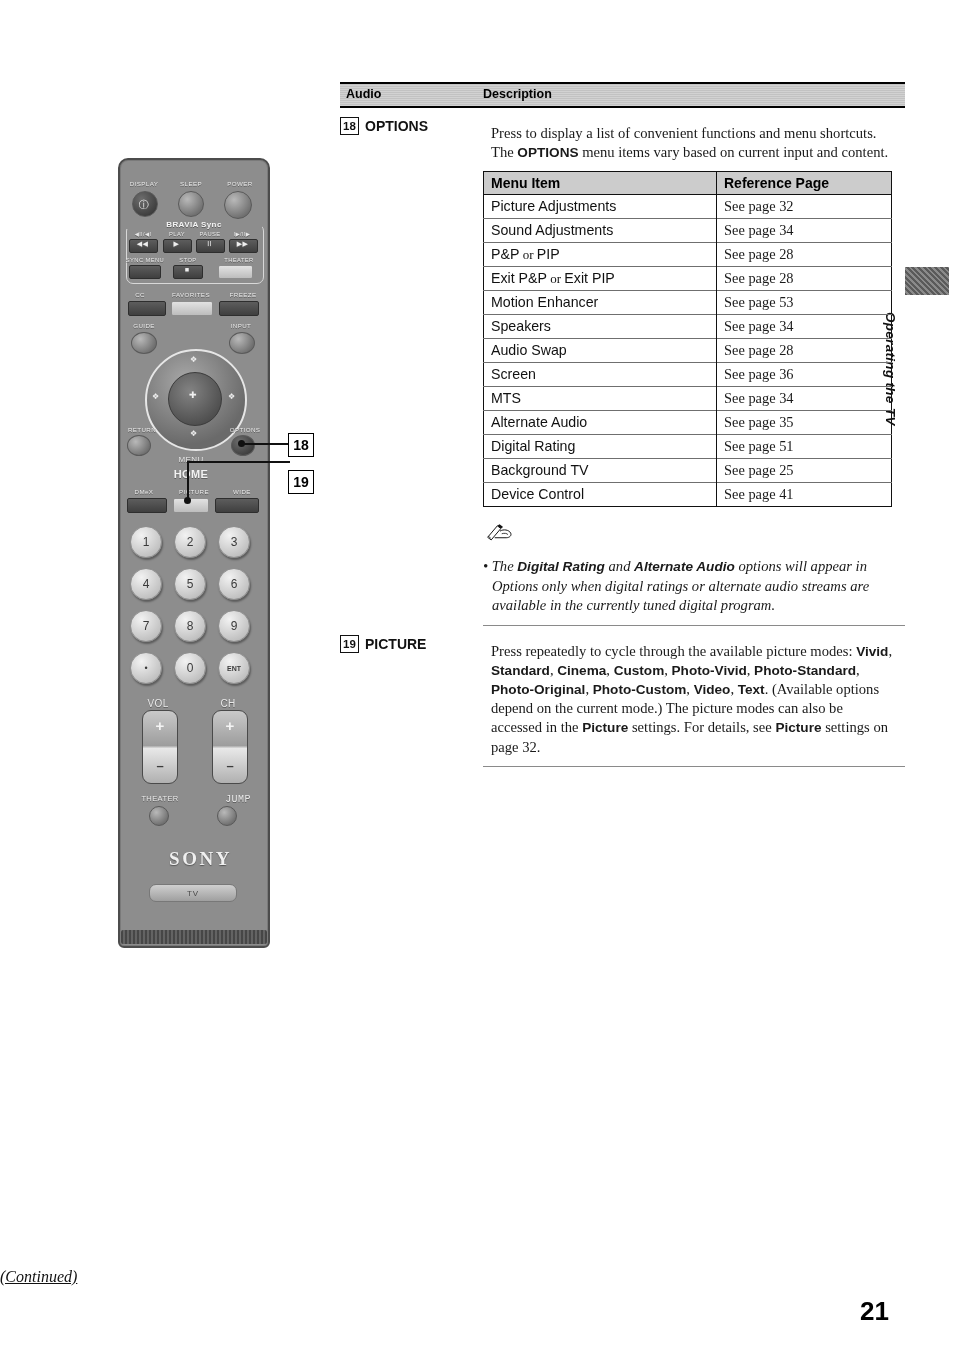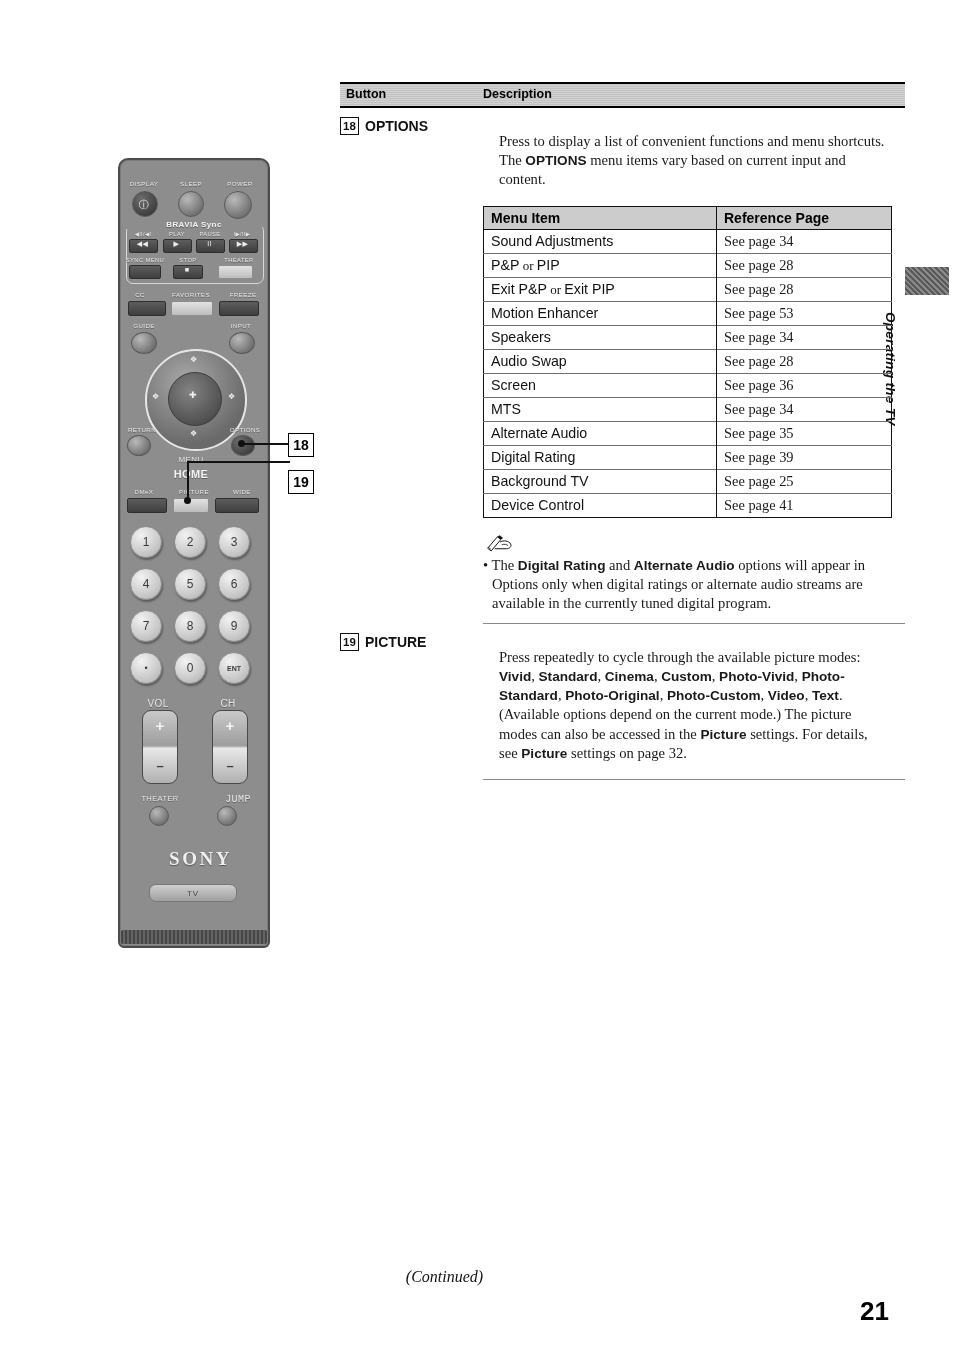--- a/index.html
+++ b/index.html
@@ -146,21 +146,21 @@
     width:17px;height:16px;border:1.4px solid #111;
     font-family:"Liberation Sans",sans-serif;font-weight:bold;font-size:11.5px;
     vertical-align:middle;margin-right:6px;color:#111;
   }
   .btn-name{
     font-family:"Liberation Sans",sans-serif;font-weight:bold;font-size:14px;
     vertical-align:middle;color:#111;
   }
   .desc-p{
     font-family:"Liberation Serif",serif;font-size:14.6px;line-height:19.2px;
-    color:#1a1a1a;margin:16px;
+    color:#1a1a1a;margin:8px;
   }
   .desc-p b{font-family:"Liberation Sans",sans-serif;font-weight:bold;font-size:13.6px;}
 
   
   .menu-tbl{
     margin-top:9px;width:409px;border-collapse:collapse;
     border:1.6px solid #111;
   }
   .menu-tbl th{
     background:repeating-linear-gradient(0deg,#d4d4d4 0 1px,#c4c4c4 1px 2px);
@@ -179,33 +179,33 @@
   }
   .menu-tbl td.c2{
     border-left:1.4px solid #111;
     font-family:"Liberation Serif",serif;font-size:14.4px;color:#1a1a1a;
   }
   .menu-tbl td .sub{font-family:"Liberation Serif",serif;font-size:13px;}
 
   
   .note{margin-top:16px;width:404px;}
   .note-icon{width:30px;height:18px;display:block;margin-left:2px;}
-  .note-list{margin:4px 0 0 0;padding:0;list-style:none;}
+  .note-list{margin:16px 0 0 0;padding:0;list-style:none;font-style:italic;}
   .note-list li{
     font-family:"Liberation Serif",serif;font-size:14.6px;line-height:19.4px;
     color:#1a1a1a;text-indent:-9px;padding-left:9px;
   }
   .note-list li b{font-family:"Liberation Sans",sans-serif;font-weight:bold;font-size:13.6px;}
 
   .rule-thin{border-top:1px solid #8a8a8a;margin-top:9px;}
 
   
   .continued{
-    position:absolute;left:0;top:1268px;width:889px;text-align:center;
-    font-family:"Liberation Serif",serif;font-style:italic;font-size:16px;color:#111;
+    position:absolute;left:0;top:1268px;width:889px;text-align:left;
+    font-family:"Liberation Serif",serif;font-style:italic;font-size:16px;color:#111;text-decoration:underline;
   }
   .pageno{
     position:absolute;left:0;top:1296px;width:889px;text-align:right;
     font-family:"Liberation Sans",sans-serif;font-weight:bold;font-size:26px;color:#000;
   }
 </style>
 </head>
 <body>
 
 <div class="page">
@@ -320,40 +320,44 @@
   <div class="leader" style="left:187px;top:461px;width:2px;height:38px;"></div>
   <div class="leader" style="left:187px;top:461px;width:103px;height:2px;"></div>
   <div class="callout-box" style="left:288px;top:470px;">19</div>
 
   <div class="tab-block"></div>
   <div class="tab-text">Operating the TV</div>
 
   <div class="tbl">
 
     <div class="hdr-row">
-      <div class="h-btn">Button</div>
+      <div class="h-btn">Audio</div>
       <div class="h-desc">Description</div>
     </div>
 
     <div class="row">
       <div class="col-btn">
         <span class="num-box">18</span><span class="btn-name">OPTIONS</span>
       </div>
       <div class="col-desc">
         <p class="desc-p" id="options-intro">Press to display a list of convenient functions and menu shortcuts. The <b>OPTIONS</b> menu items vary based on current input and content.</p>
 
         <table class="menu-tbl">
           <thead>
             <tr>
               <th class="c1">Menu Item</th>
               <th class="c2">Reference Page</th>
             </tr>
           </thead>
           <tbody id="menu-body">
               <tr>
+                <td class="c1">Picture Adjustments</td>
+                <td class="c2">See page 32</td>
+              </tr>
+              <tr>
                 <td class="c1">Sound Adjustments</td>
                 <td class="c2">See page 34</td>
               </tr>
               <tr>
                 <td class="c1">P&amp;P<span class="sub"> or </span>PIP</td>
                 <td class="c2">See page 28</td>
               </tr>
               <tr>
                 <td class="c1">Exit P&amp;P<span class="sub"> or </span>Exit PIP</td>
                 <td class="c2">See page 28</td>
@@ -377,21 +381,21 @@
               <tr>
                 <td class="c1">MTS</td>
                 <td class="c2">See page 34</td>
               </tr>
               <tr>
                 <td class="c1">Alternate Audio</td>
                 <td class="c2">See page 35</td>
               </tr>
               <tr>
                 <td class="c1">Digital Rating</td>
-                <td class="c2">See page 39</td>
+                <td class="c2">See page 51</td>
               </tr>
               <tr>
                 <td class="c1">Background TV</td>
                 <td class="c2">See page 25</td>
               </tr>
               <tr>
                 <td class="c1">Device Control</td>
                 <td class="c2">See page 41</td>
               </tr>
             </tbody>

